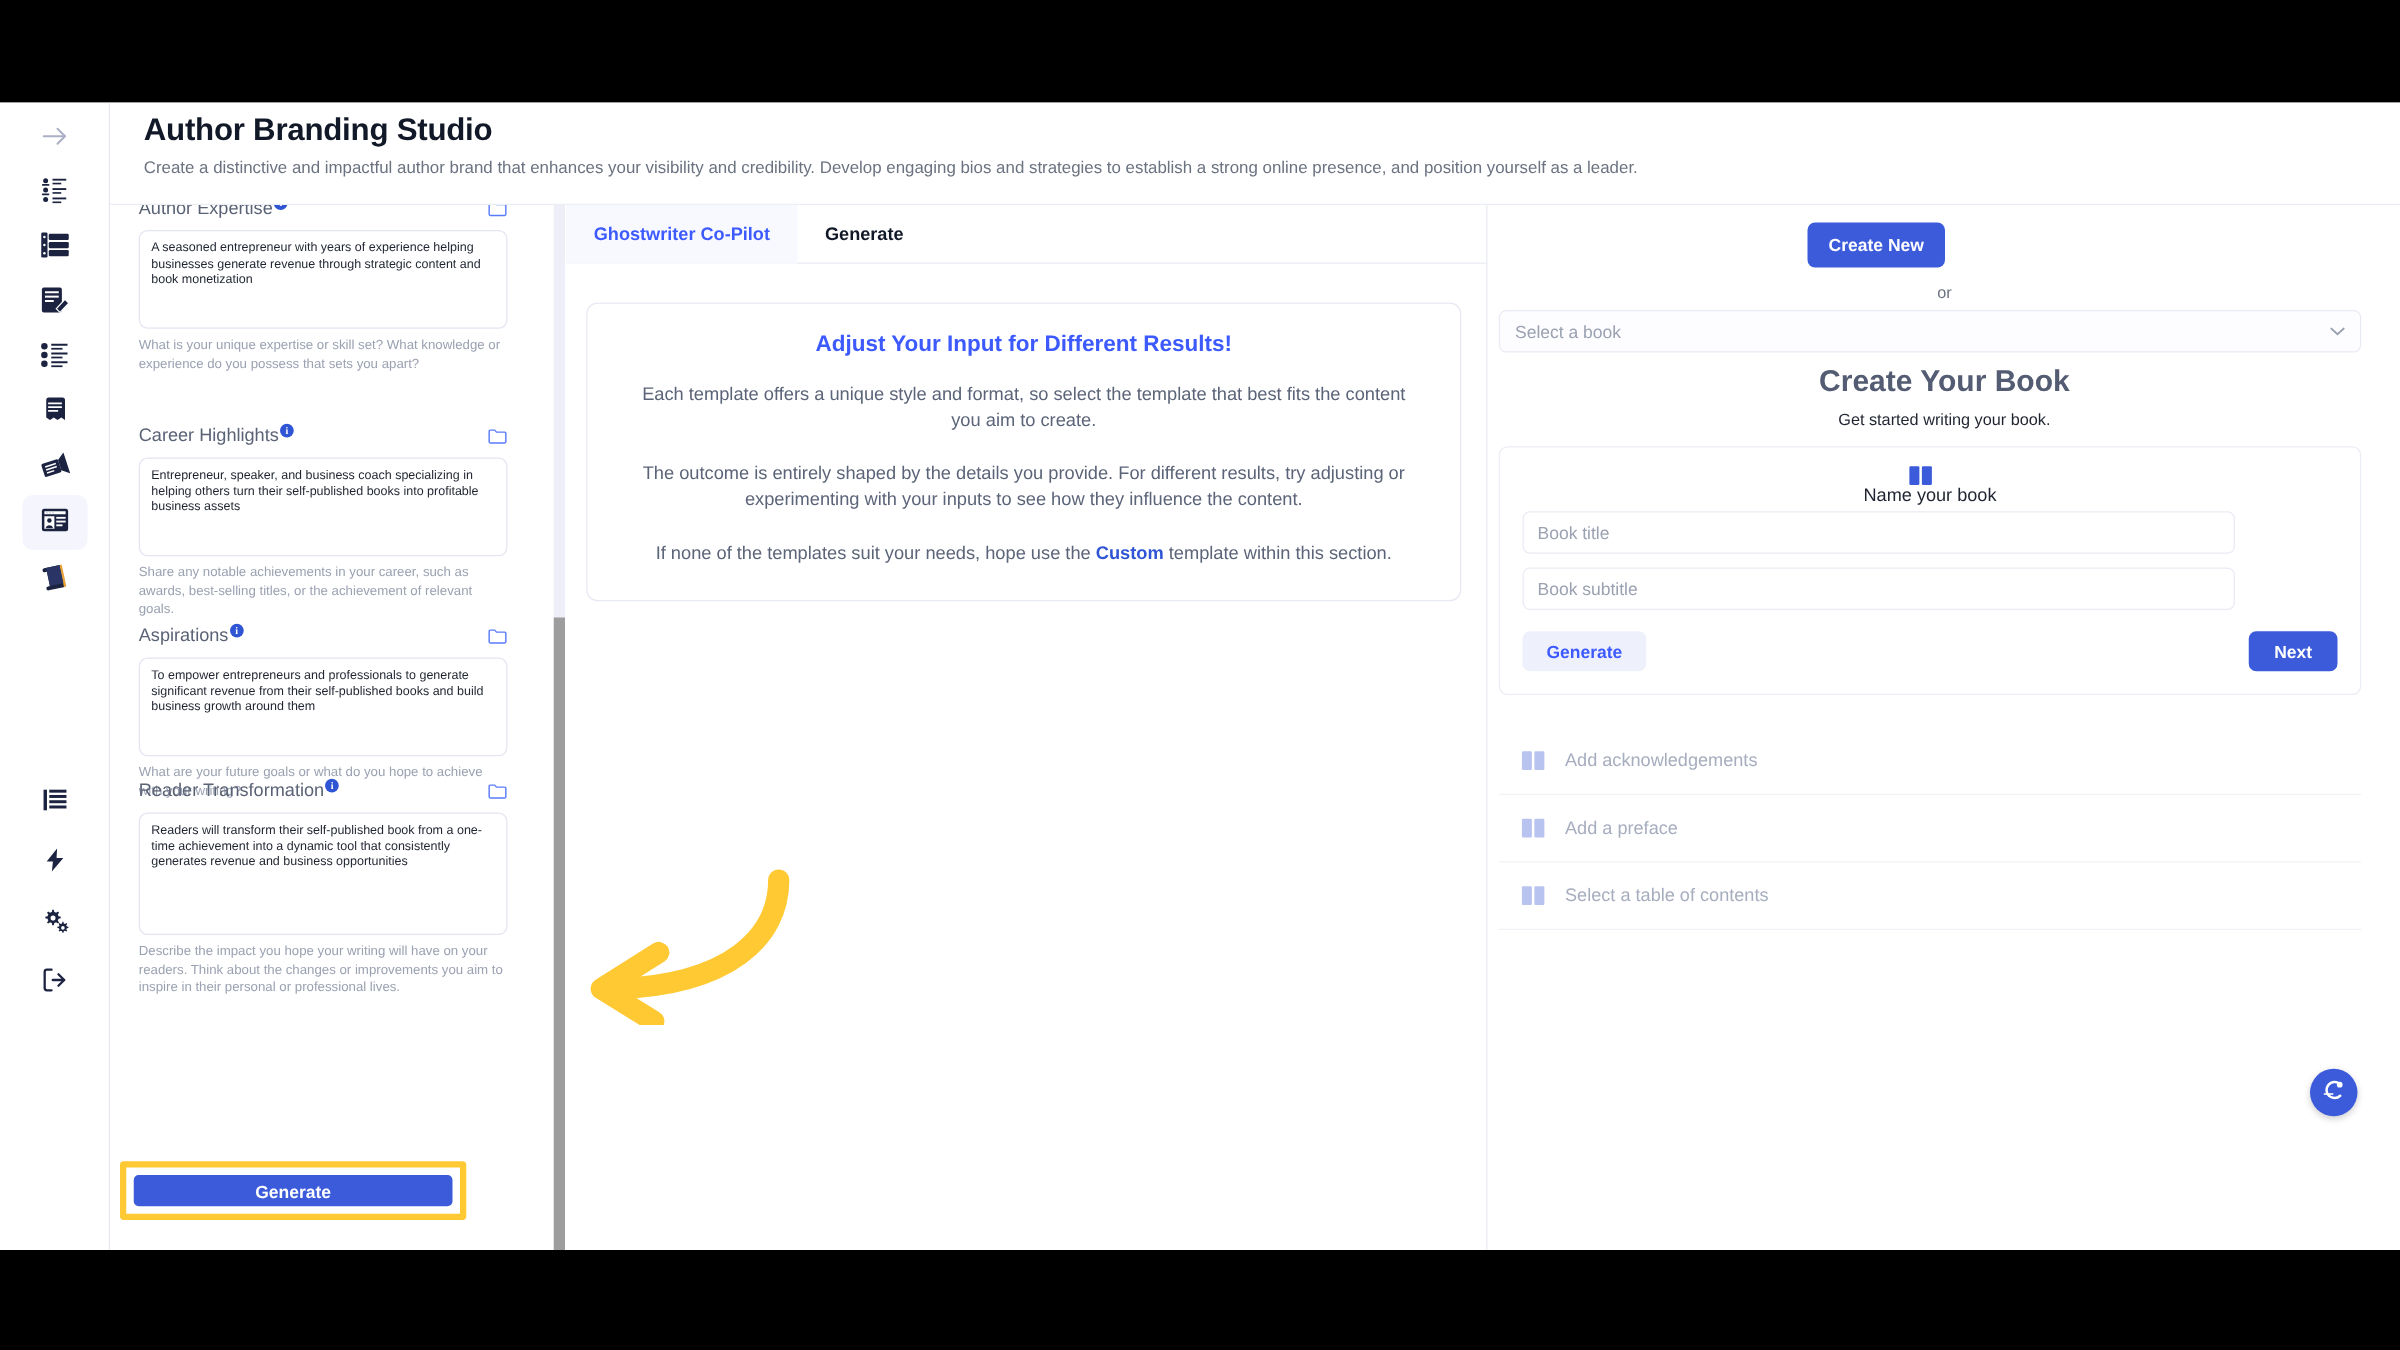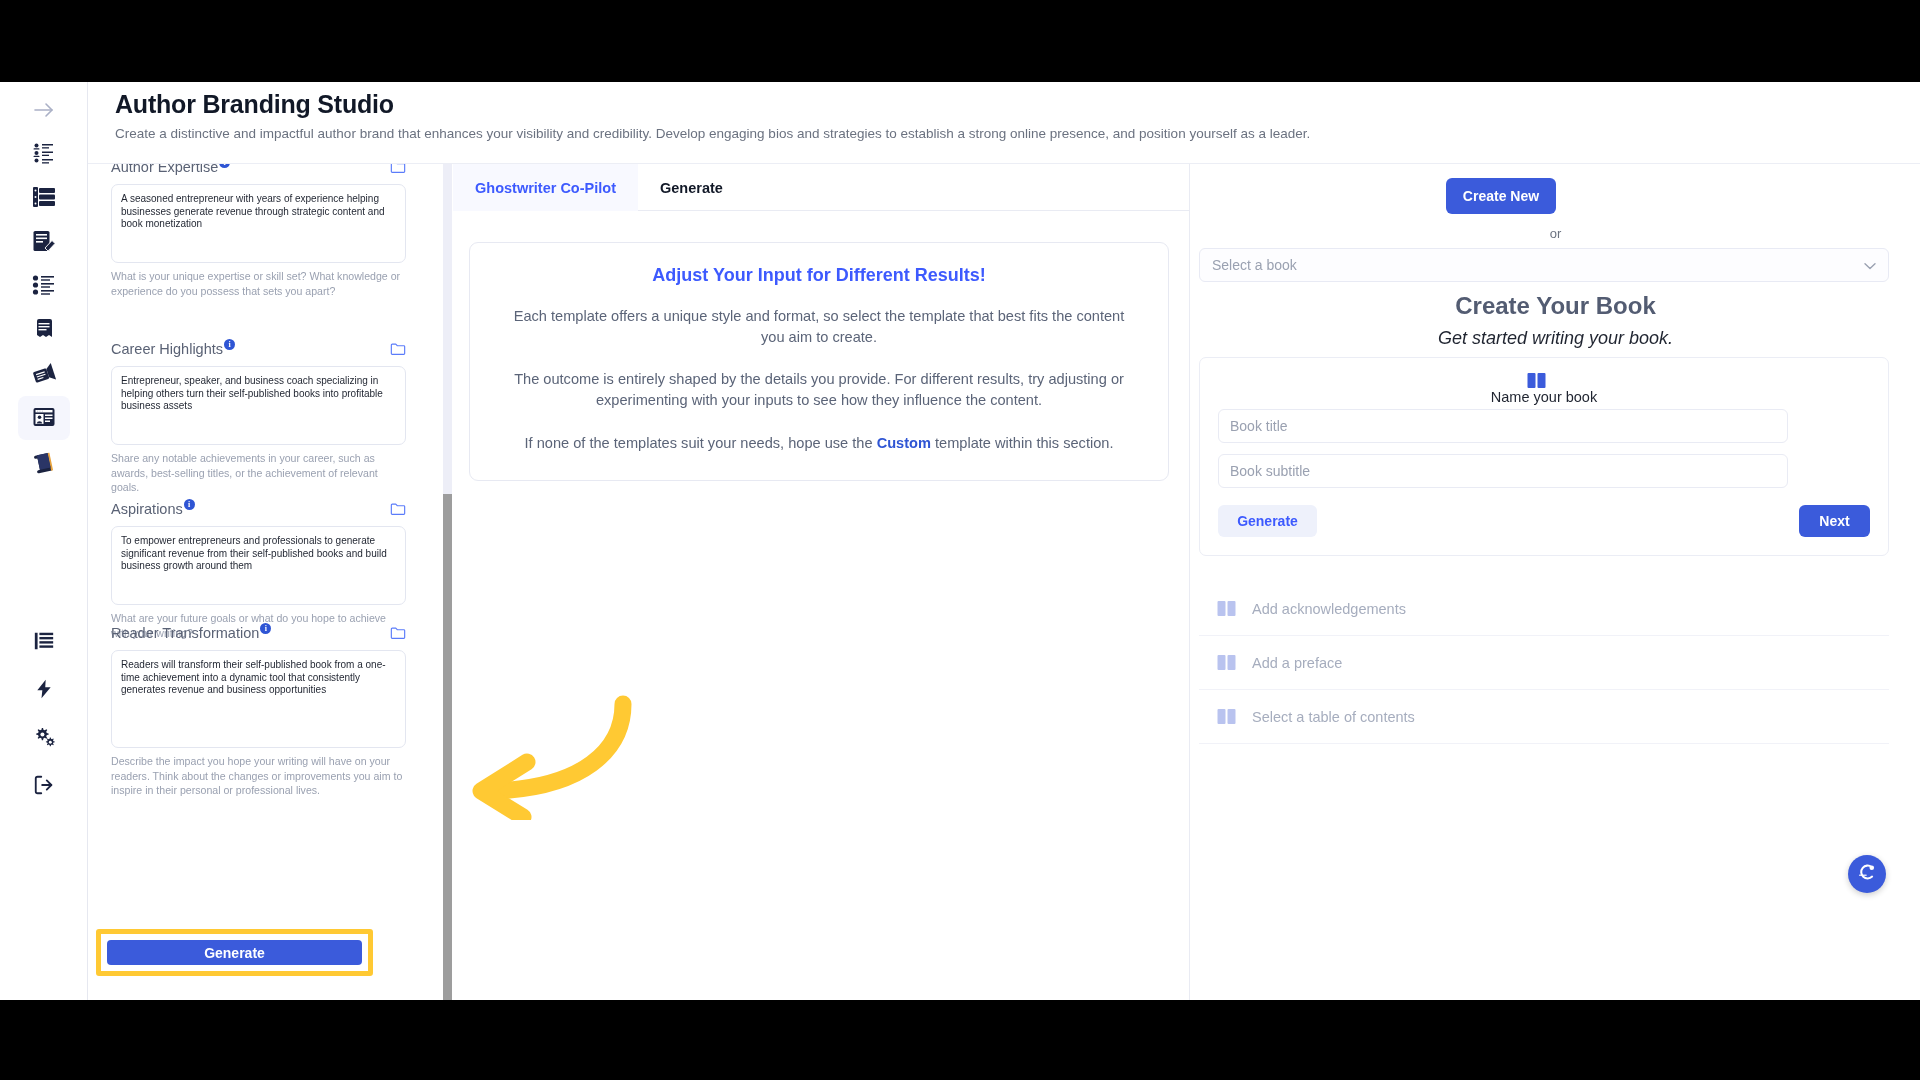--- a/index.html
+++ b/index.html
@@ -229,21 +229,21 @@
   }
   #book-select-value { font-size: 14px; color: #9aa1b1; flex: 1; }
   #create-your-book-title {
     position: absolute; left: 0; top: 128px; width: 729px;
     text-align: center;
     font-size: 24px; font-weight: bold; color: #535c72;
   }
   #create-your-book-sub {
     position: absolute; left: 0; top: 164px; width: 729px;
     text-align: center;
-    font-size: 18px; color: #1f2430; font-style: italic;
+    font-size: 13px; color: #1f2430;
   }
 
   #name-book-card {
     position: absolute;
     left: 8px; top: 193px;
     width: 690px;
     border: 1px solid #ebedf5;
     border-radius: 7px;
     background: #ffffff;
     padding: 14px 18px 18px 18px;

